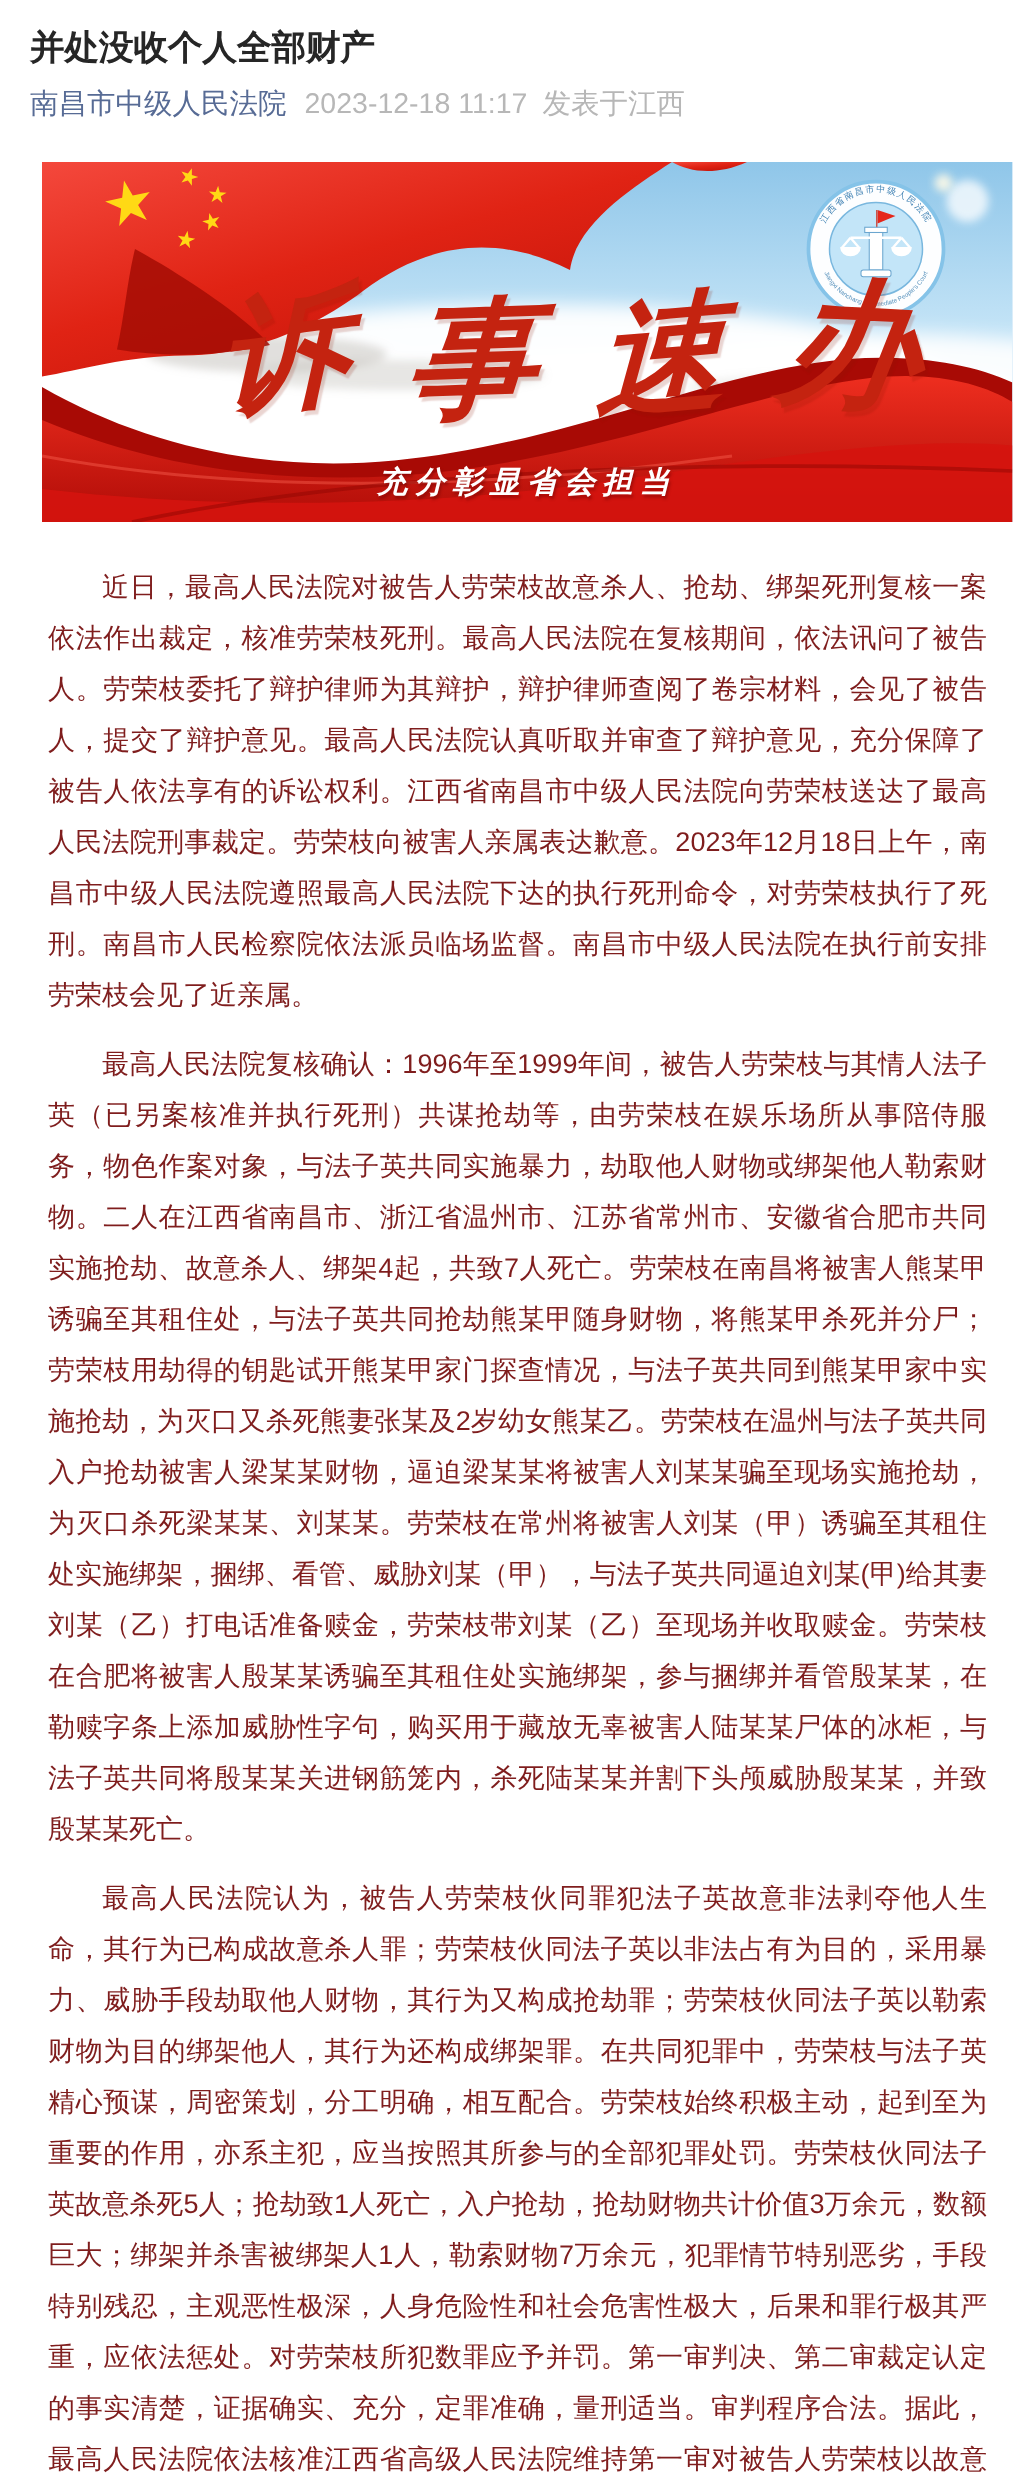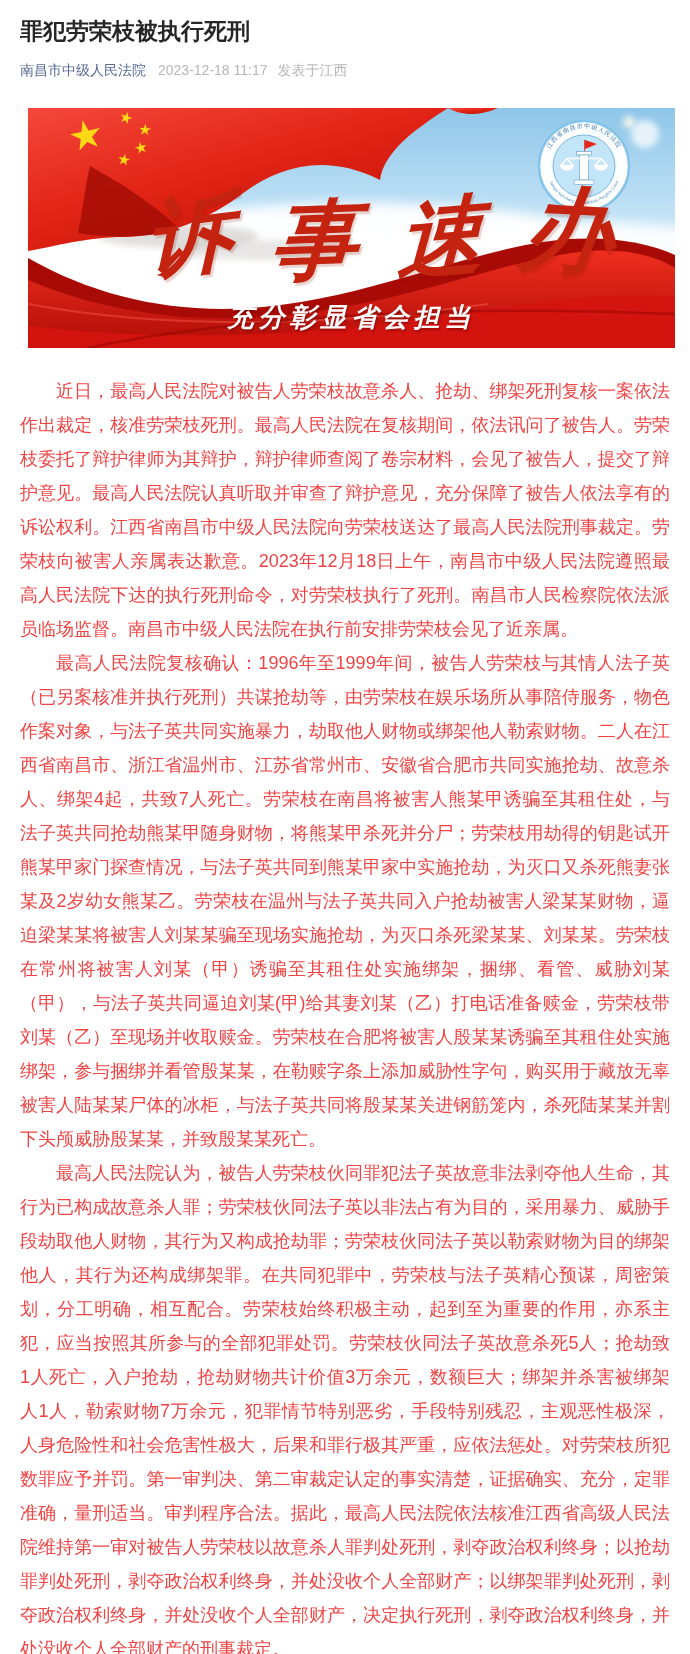--- a/index.html
+++ b/index.html
@@ -1,47 +1,47 @@
 <!DOCTYPE html>
 <html><head>
 <meta charset="utf-8">
 <style>
   html,body{margin:0;padding:0;background:#ffffff;width:690px;height:1654px;overflow:hidden;
     font-family:"Liberation Sans","DejaVu Sans",sans-serif;}
   .page{padding:0 20px;}
   .title{margin-top:16px;font-size:23px;line-height:30px;font-weight:600;color:#262626;}
-  .meta{margin-top:14px;font-size:14px;line-height:20px;white-space:nowrap;}
+  .meta{margin-top:14px;font-size:19px;line-height:20px;white-space:nowrap;}
   .meta .source{color:#576b95;margin-right:12px;cursor:pointer;}
   .meta .time{color:#b7b7b7;margin-right:10px;}
   .meta .loc{color:#b7b7b7;}
   
   .banner{position:relative;width:647px;height:240px;margin:28px 0 0 8px;overflow:hidden;background:#bfe0f5;}
   .banner svg.bg{position:absolute;left:0;top:0;}
   .cal-row{position:absolute;top:84px;left:118px;display:flex;gap:40px;
     font-family:"DejaVu Serif","Liberation Serif",serif;font-style:italic;font-weight:bold;
     font-size:86px;line-height:1;color:#c42310;text-shadow:2px 3px 1px rgba(140,20,0,.18);}
   .cal-char{display:block;}
   .cal-char:nth-child(1){transform:rotate(-7deg) skewX(-6deg);}
   .cal-char:nth-child(2){transform:rotate(-2deg) skewX(-6deg) translateY(5px);}
   .cal-char:nth-child(3){transform:rotate(-5deg) skewX(-7deg) translateY(2px);}
   .cal-char:nth-child(4){transform:rotate(3deg) skewX(-5deg) translateY(-5px) scale(1.07);}
   .slogan{position:absolute;left:0;right:0;bottom:13px;display:flex;justify-content:center;gap:32px;
     font-family:"DejaVu Serif","Liberation Serif",serif;font-style:italic;font-weight:bold;
-    font-size:26px;letter-spacing:5px;color:#ffffff;text-shadow:1px 2px 2px rgba(100,0,0,.45);margin-top:43px;}
+    font-size:20px;letter-spacing:5px;color:#ffffff;text-shadow:1px 2px 2px rgba(100,0,0,.45);margin-top:43px;}
   
   .article-body{margin-top:26px;}
-  .article-body p{margin:0;font-size:18px;line-height:34px;color:#ef4444;
+  .article-body p{margin:12px;font-size:18px;line-height:34px;color:#7f1d1d;
     text-align:justify;text-indent:2em;word-break:break-all;}
 </style>
 </head>
 <body>
 
 <div class="page">
 
-  <div class="title">罪犯劳荣枝被执行死刑</div>
+  <div class="title">并处没收个人全部财产</div>
 
   <div class="meta">
     <span class="source">南昌市中级人民法院</span><span class="time">2023-12-18 11:17</span><span class="loc">发表于江西</span>
   </div>
 
   <div class="banner">
     <svg class="bg" width="647" height="240" viewBox="0 0 647 240">
       <defs>
         <linearGradient id="sky" x1="0" y1="0" x2="0" y2="1">
           <stop offset="0" stop-color="#8fc6e9"></stop>

